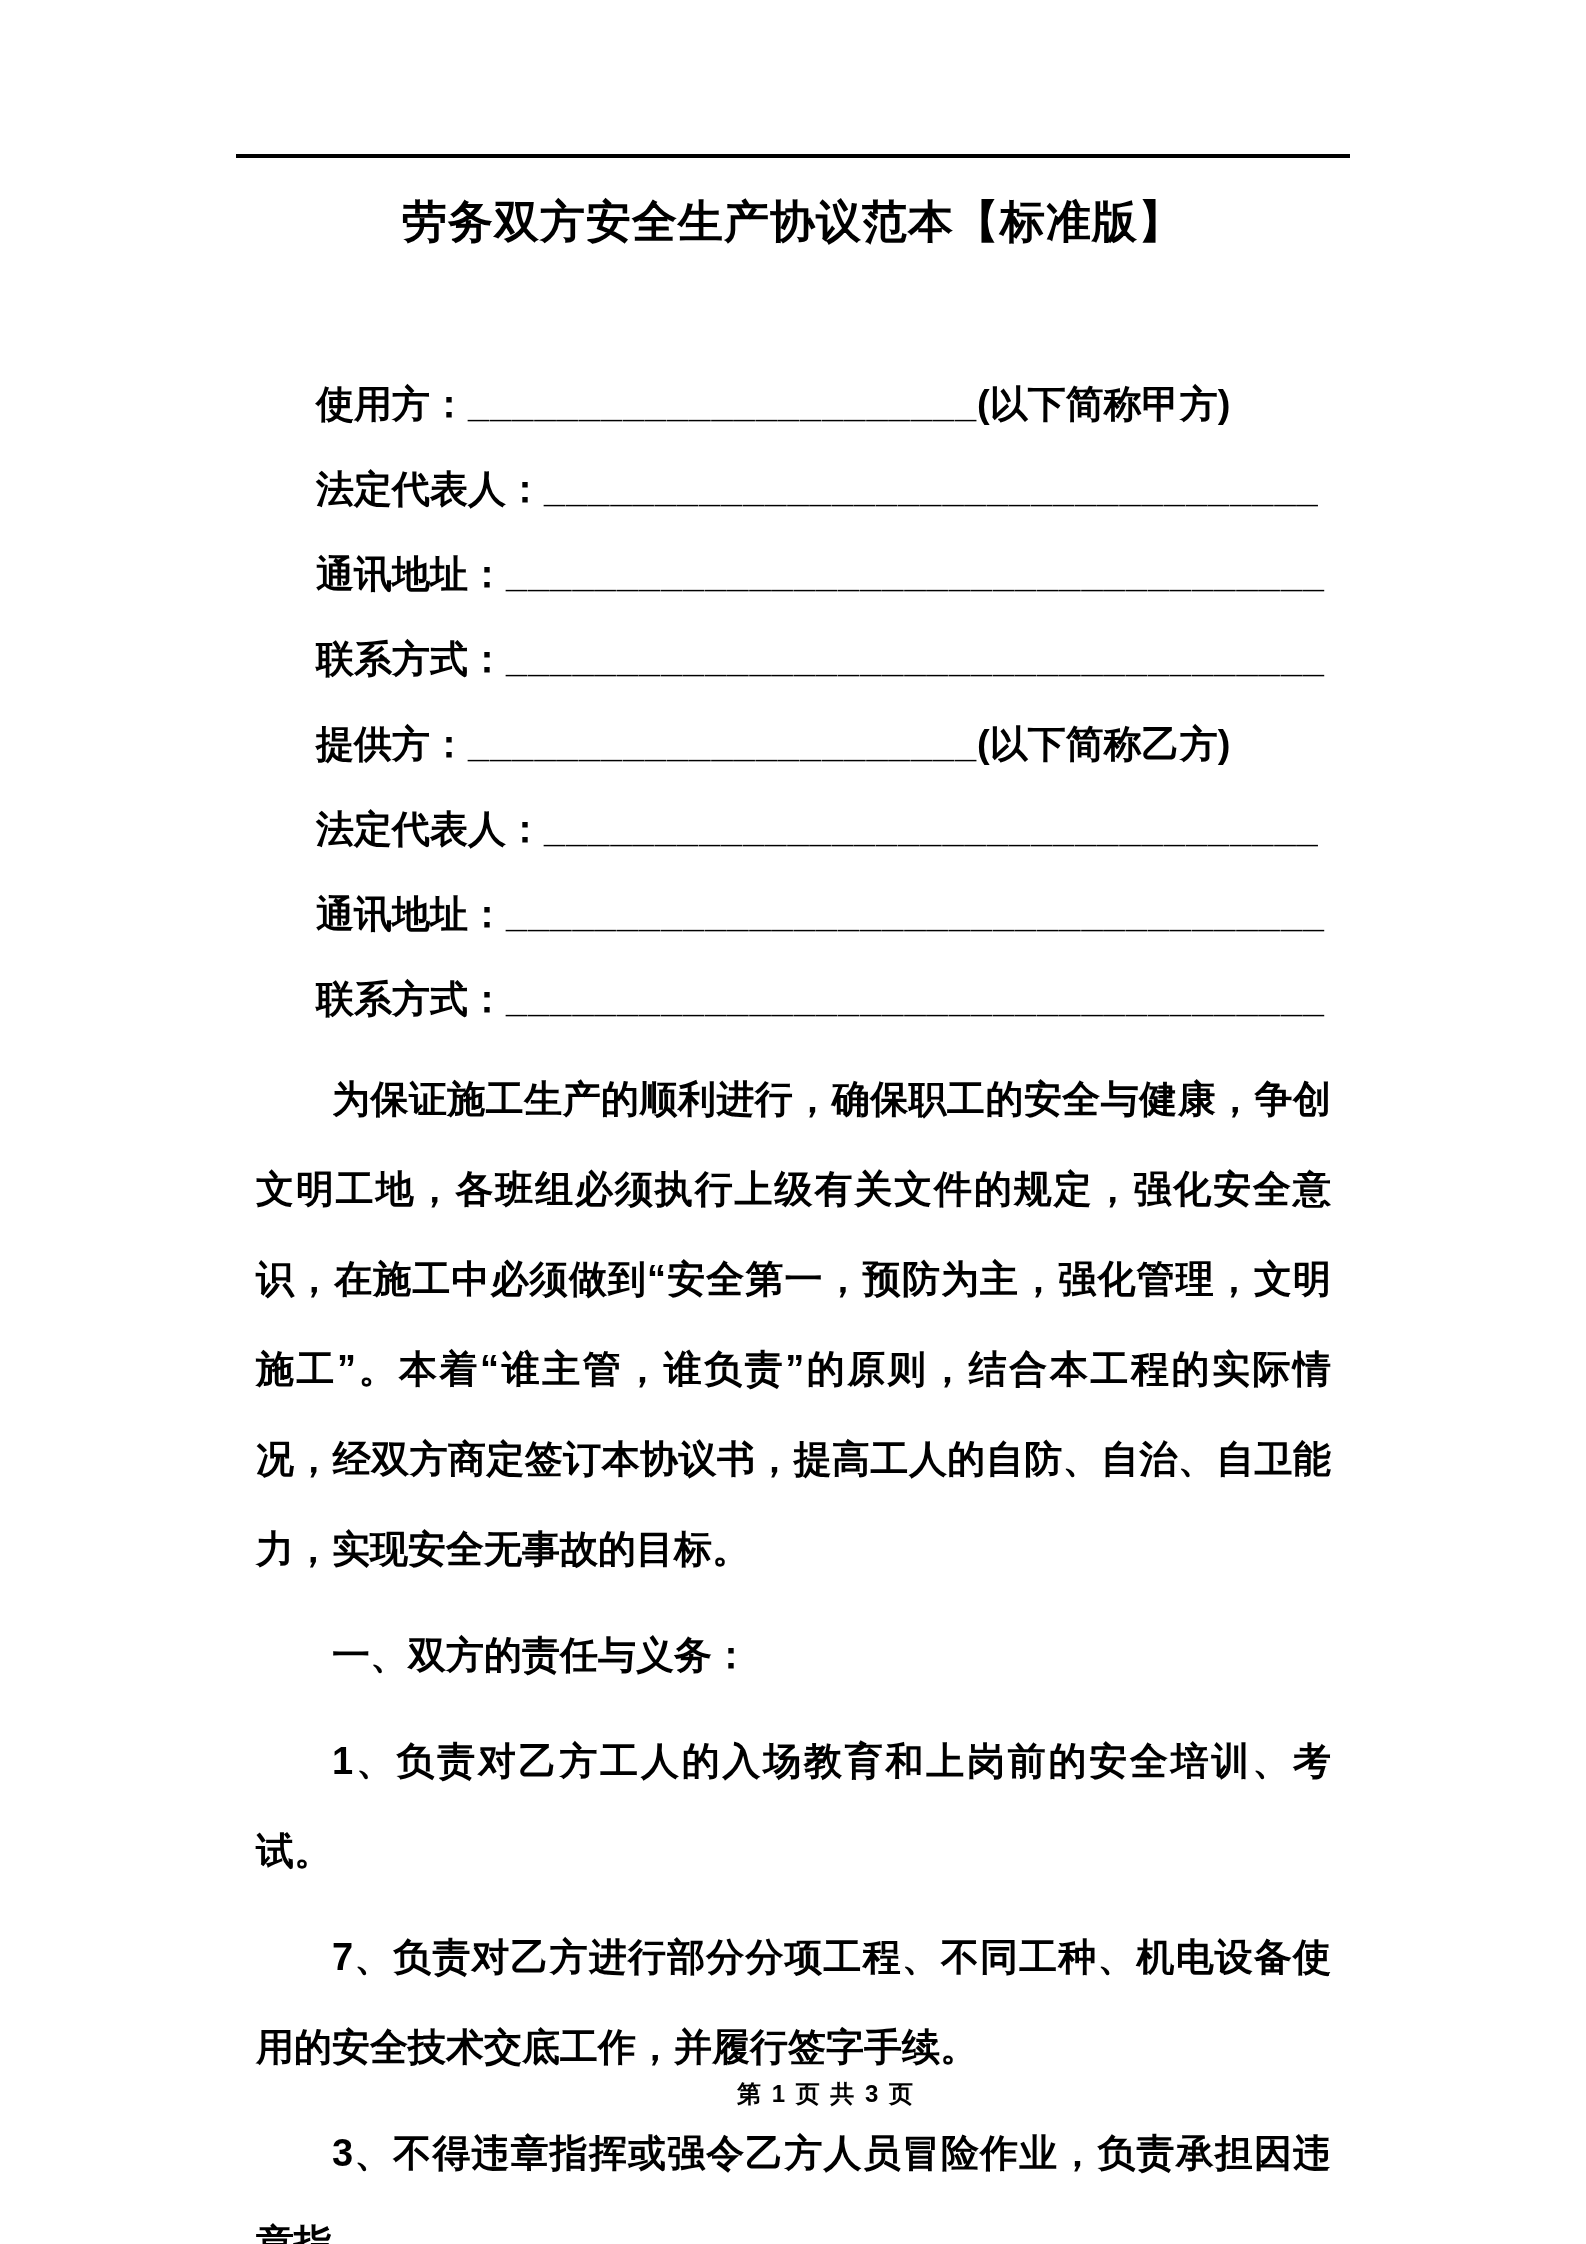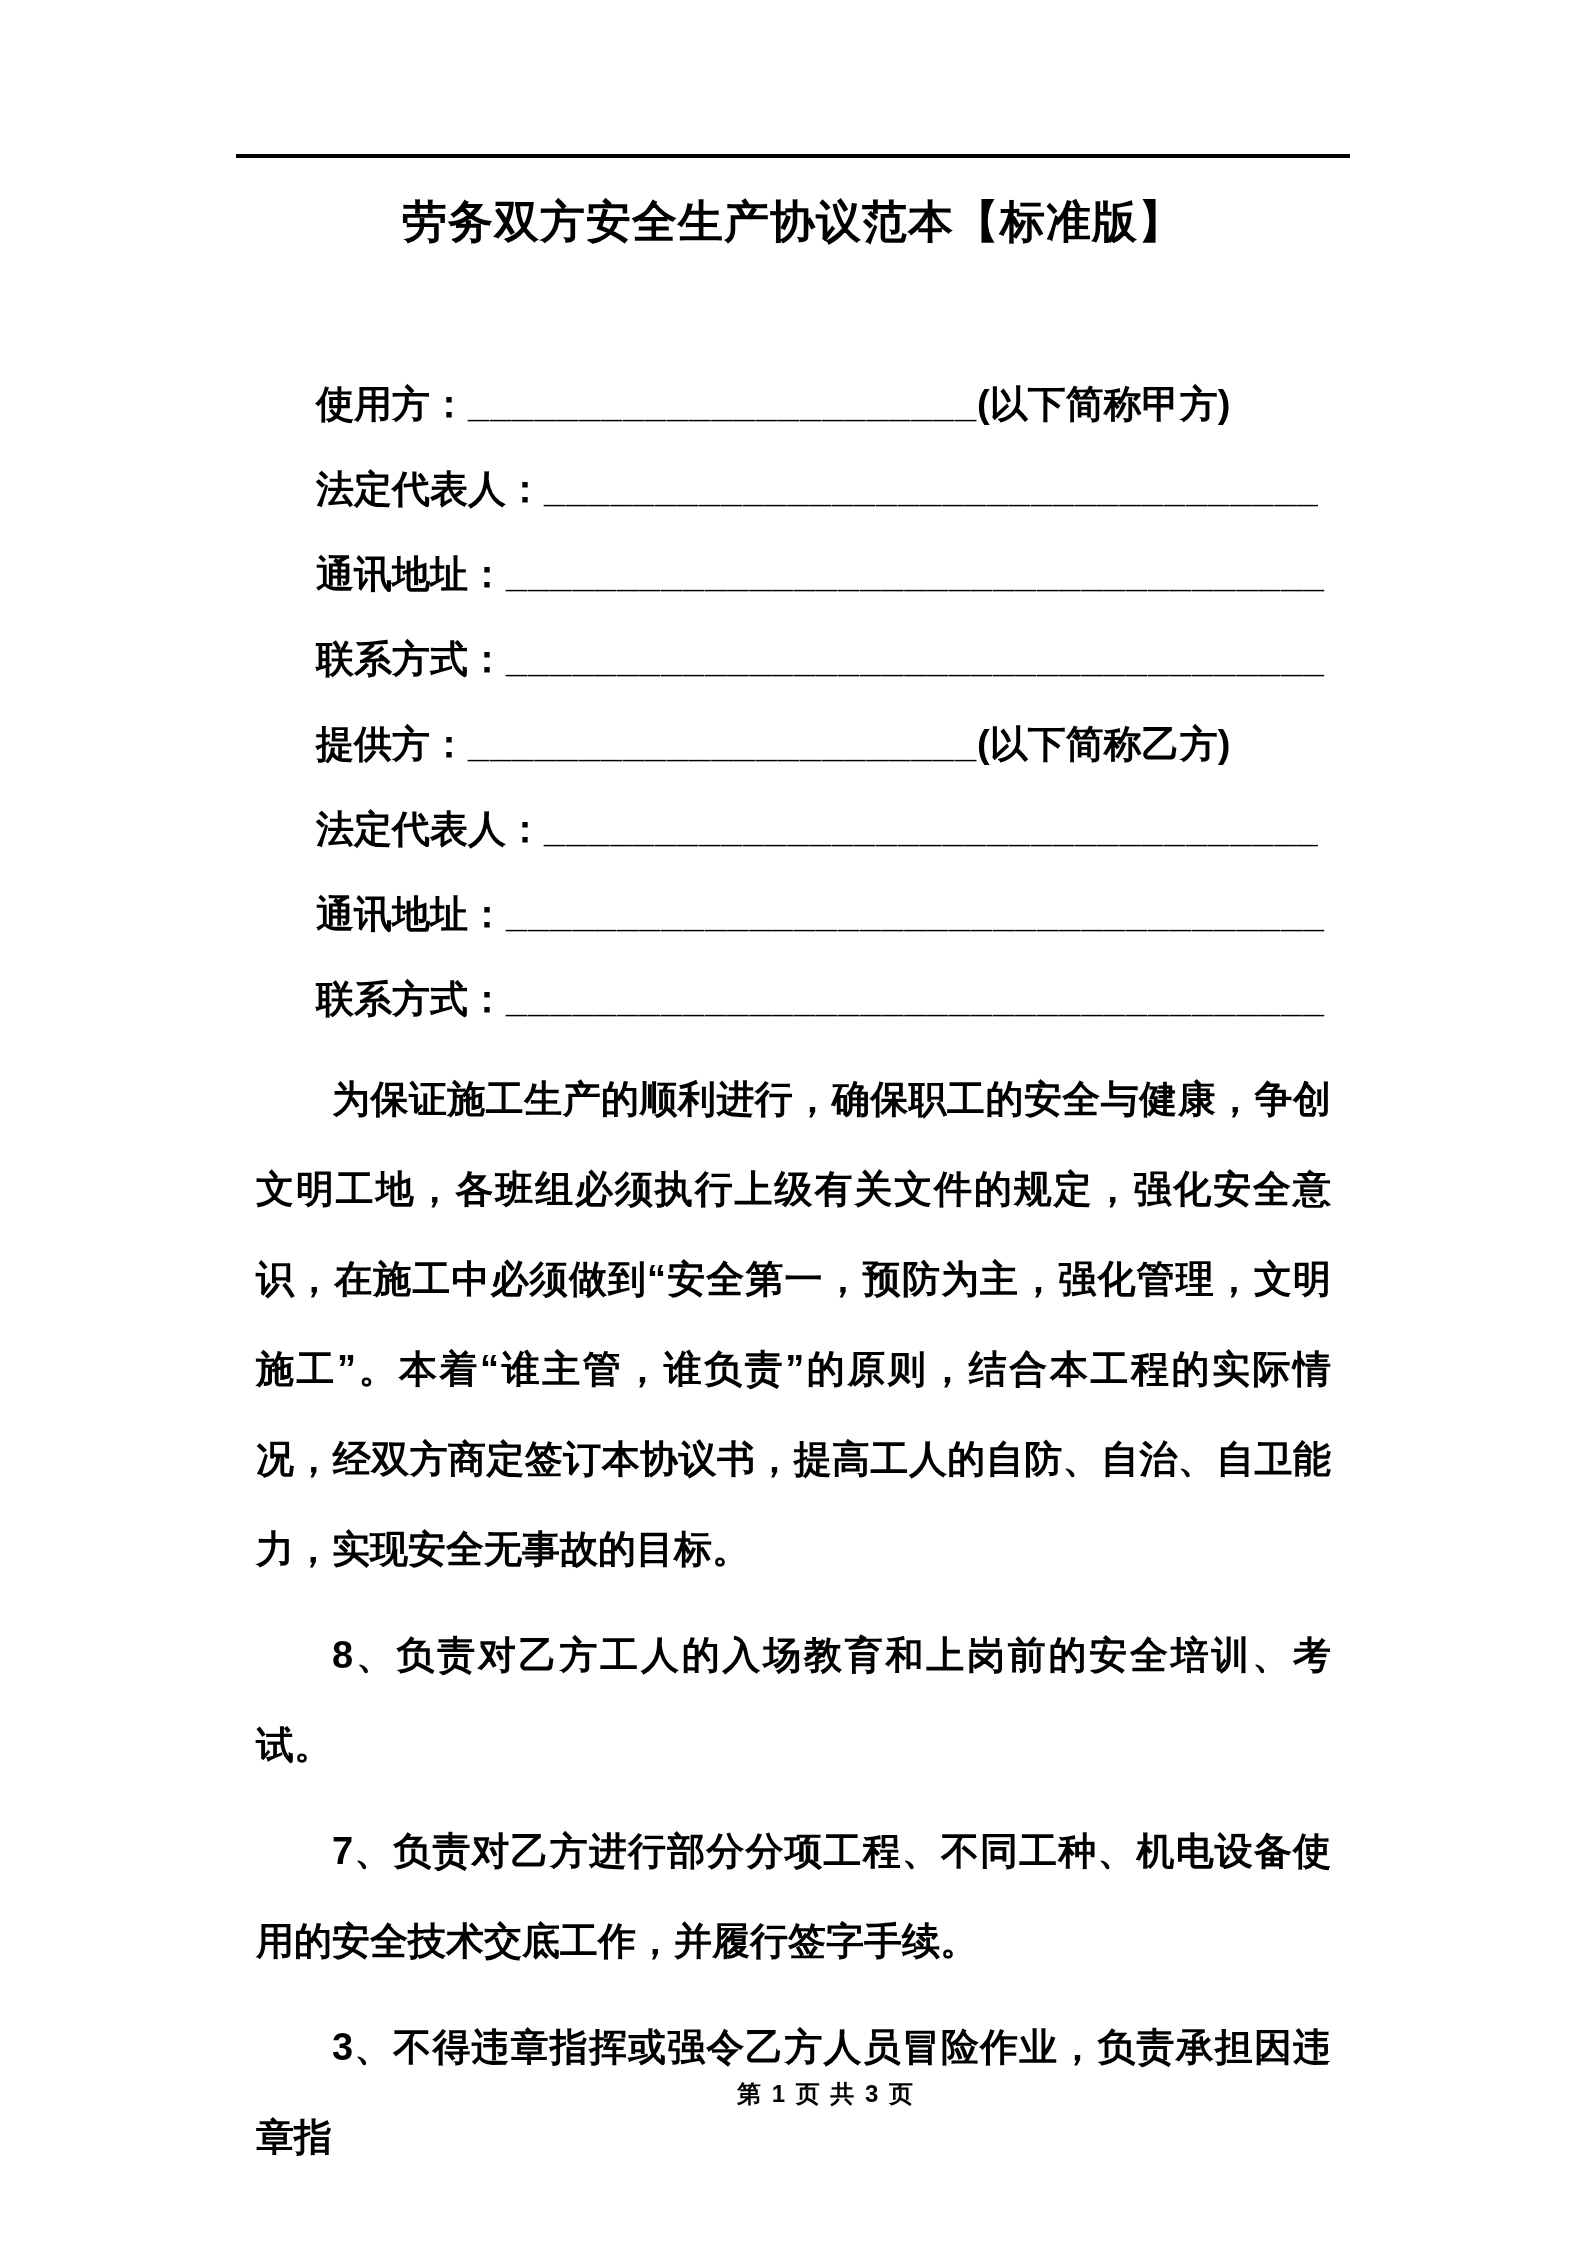--- a/index.html
+++ b/index.html
@@ -97,20 +97,21 @@
     <div class="form-row"><span>通讯地址：</span><span class="blank">_____________________________________</span><span></span></div>
     <div class="form-row"><span>联系方式：</span><span class="blank">_____________________________________</span><span></span></div>
     <div class="form-row"><span>提供方：</span><span class="blank">_______________________</span><span>(以下简称乙方)</span></div>
     <div class="form-row"><span>法定代表人：</span><span class="blank">___________________________________</span><span></span></div>
     <div class="form-row"><span>通讯地址：</span><span class="blank">_____________________________________</span><span></span></div>
     <div class="form-row"><span>联系方式：</span><span class="blank">_____________________________________</span><span></span></div>
   </div>
 
   <div class="body-block">
     <p class="body-para">为保证施工生产的顺利进行，确保职工的安全与健康，争创文明工地，各班组必须执行上级有关文件的规定，强化安全意识，在施工中必须做到“安全第一，预防为主，强化管理，文明施工”。本着“谁主管，谁负责”的原则，结合本工程的实际情况，经双方商定签订本协议书，提高工人的自防、自治、自卫能力，实现安全无事故的目标。</p>
-    <p class="body-para">8、负责对乙方工人的入场教育和上岗前的安全培训、考试。</p>
+    <p class="body-para">一、双方的责任与义务：</p>
+    <p class="body-para">1、负责对乙方工人的入场教育和上岗前的安全培训、考试。</p>
     <p class="body-para">7、负责对乙方进行部分分项工程、不同工种、机电设备使用的安全技术交底工作，并履行签字手续。</p>
     <p class="body-para">3、不得违章指挥或强令乙方人员冒险作业，负责承担因违章指</p>
   </div>
 
   <div class="page-footer">第 1 页 共 3 页</div>
 
 </div>
 
 </body></html>

